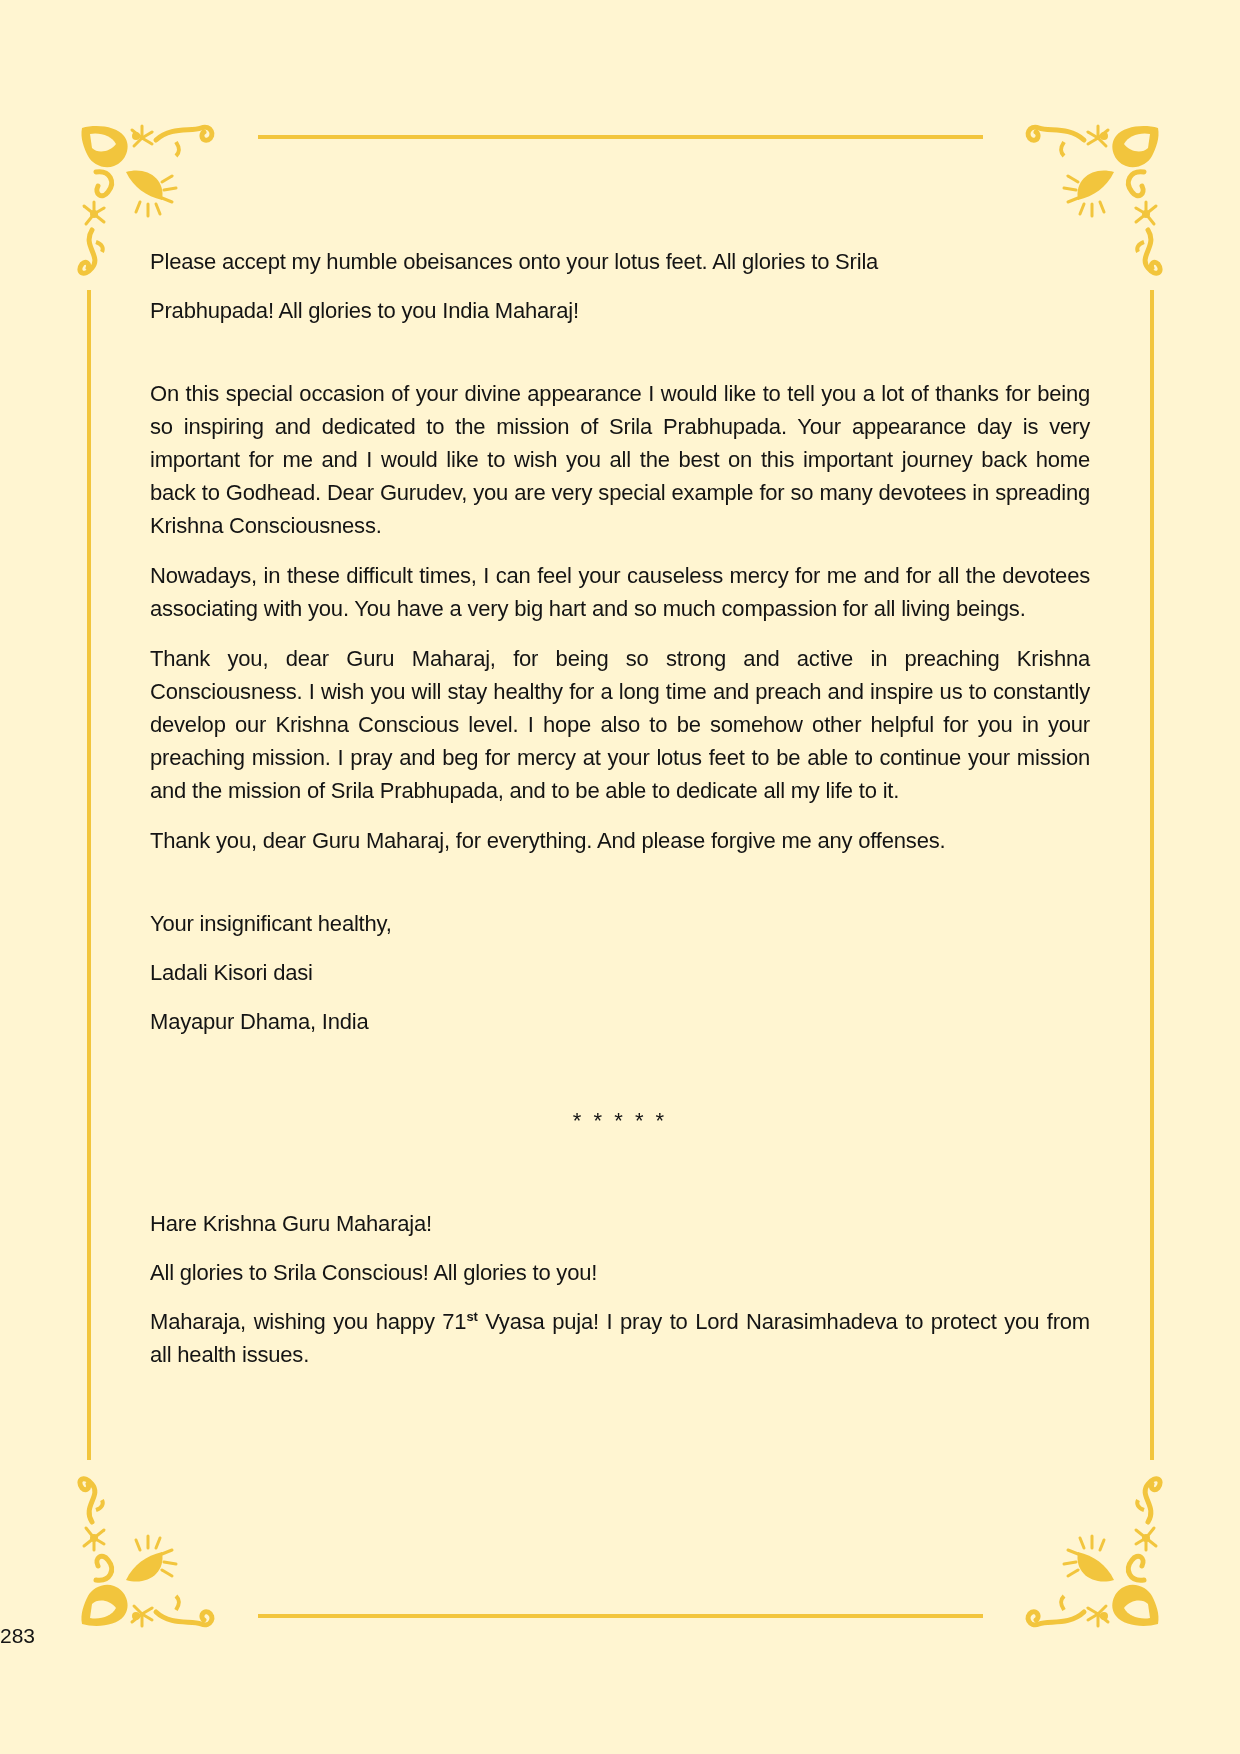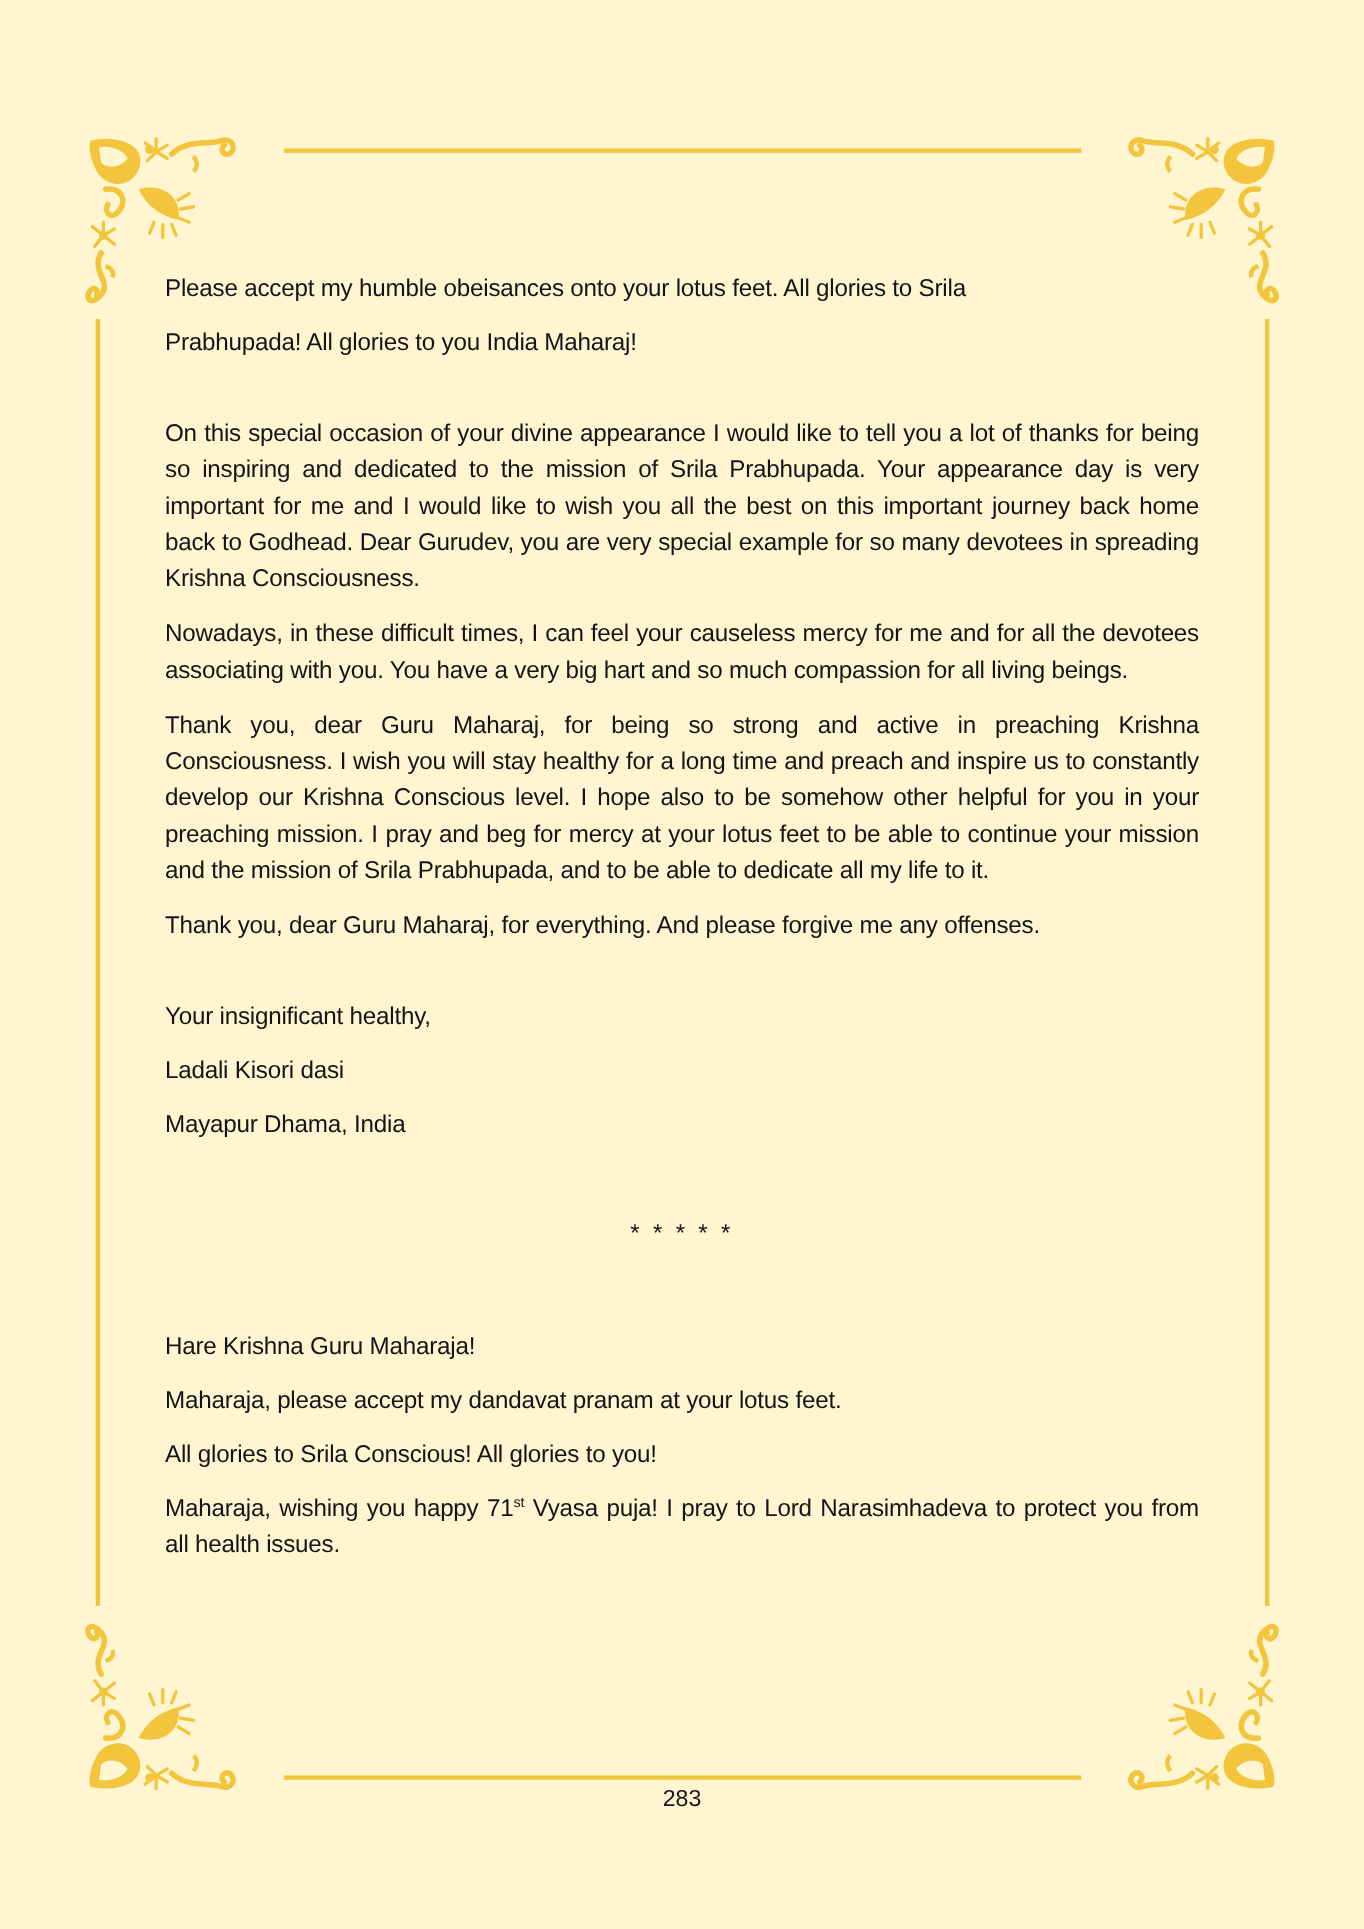--- a/index.html
+++ b/index.html
@@ -16,23 +16,23 @@
     font-size: 22px; line-height: 33px; letter-spacing: -0.2px;
   }
   .content p { margin: 0; }
   .just { text-align: justify; }
   .sp-s { margin-bottom: 16px !important; }
   .sp-m { margin-bottom: 17px !important; }
   .sp-l { margin-bottom: 50px !important; }
   .stars { text-align: center; letter-spacing: 3px; }
   .page-num {
     position: absolute; left: 0; width: 1240px; top: 1624px;
-    text-align: center; font-size: 21px;
+    font-size: 21px;
   }
-  sup { font-size: 13px; line-height: 0; }
+  sup { font-size: 13px; line-height: 0; font-weight: bold; }
 </style>
 </head>
 <body>
 
 <div class="frame-line" style="left:258px; top:135px; width:725px; height:4px;"></div>
 <div class="frame-line" style="left:258px; top:1614px; width:725px; height:4px;"></div>
 <div class="frame-line" style="left:87px; top:290px; width:4px; height:1170px;"></div>
 <div class="frame-line" style="left:1150px; top:290px; width:4px; height:1170px;"></div>
 
 <svg class="corner" style="left:76px; top:122px;" viewBox="0 0 170 170">
@@ -185,18 +185,17 @@
   <p class="sp-l" style="margin-bottom:51px;">Prabhupada! All glories to you India Maharaj!</p>
   <p class="just sp-m">On this special occasion of your divine appearance I would like to tell you a lot of thanks for being so inspiring and dedicated to the mission of Srila Prabhupada. Your appearance day is very important for me and I would like to wish you all the best on this important journey back home back to Godhead. Dear Gurudev, you are very special example for so many devotees in spreading Krishna Consciousness.</p>
   <p class="just sp-m">Nowadays, in these difficult times, I can feel your causeless mercy for me and for all the devotees associating with you. You have a very big hart and so much compassion for all living beings.</p>
   <p class="just sp-m">Thank you, dear Guru Maharaj, for being so strong and active in preaching Krishna Consciousness. I wish you will stay healthy for a long time and preach and inspire us to constantly develop our Krishna Conscious level. I hope also to be somehow other helpful for you in your preaching mission. I pray and beg for mercy at your lotus feet to be able to continue your mission and the mission of Srila Prabhupada, and to be able to dedicate all my life to it.</p>
   <p class="sp-l" style="margin-bottom:62px;">Thank you, dear Guru Maharaj, for everything. And please forgive me any offenses.</p>
   <p class="sp-s">Your insignificant healthy,</p>
   <p class="sp-s">Ladali Kisori dasi</p>
   <p style="margin-bottom:66px;">Mayapur Dhama, India</p>
   <p class="stars" style="margin-bottom:70px;">* * * * *</p>
   <p class="sp-s">Hare Krishna Guru Maharaja!</p>
-  <p class="sp-s">Maharaja, please accept my dandavat pranam at your lotus feet.</p>
   <p class="sp-s">All glories to Srila Conscious! All glories to you!</p>
   <p class="just"><span>Maharaja, wishing you happy 71</span><sup>st</sup><span> Vyasa puja! I pray to Lord Narasimhadeva to protect you from all health issues.</span></p>
 </div>
 
 <div class="page-num">283</div>
 
 </body></html>

